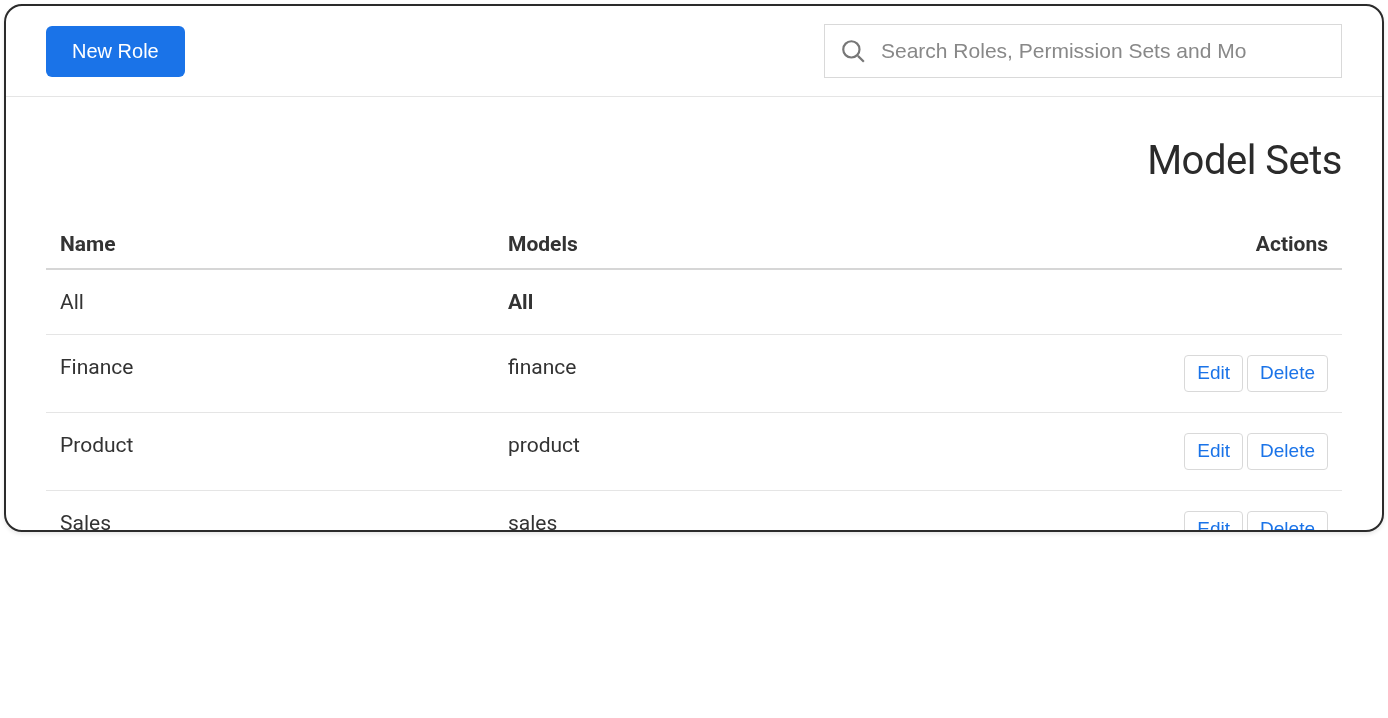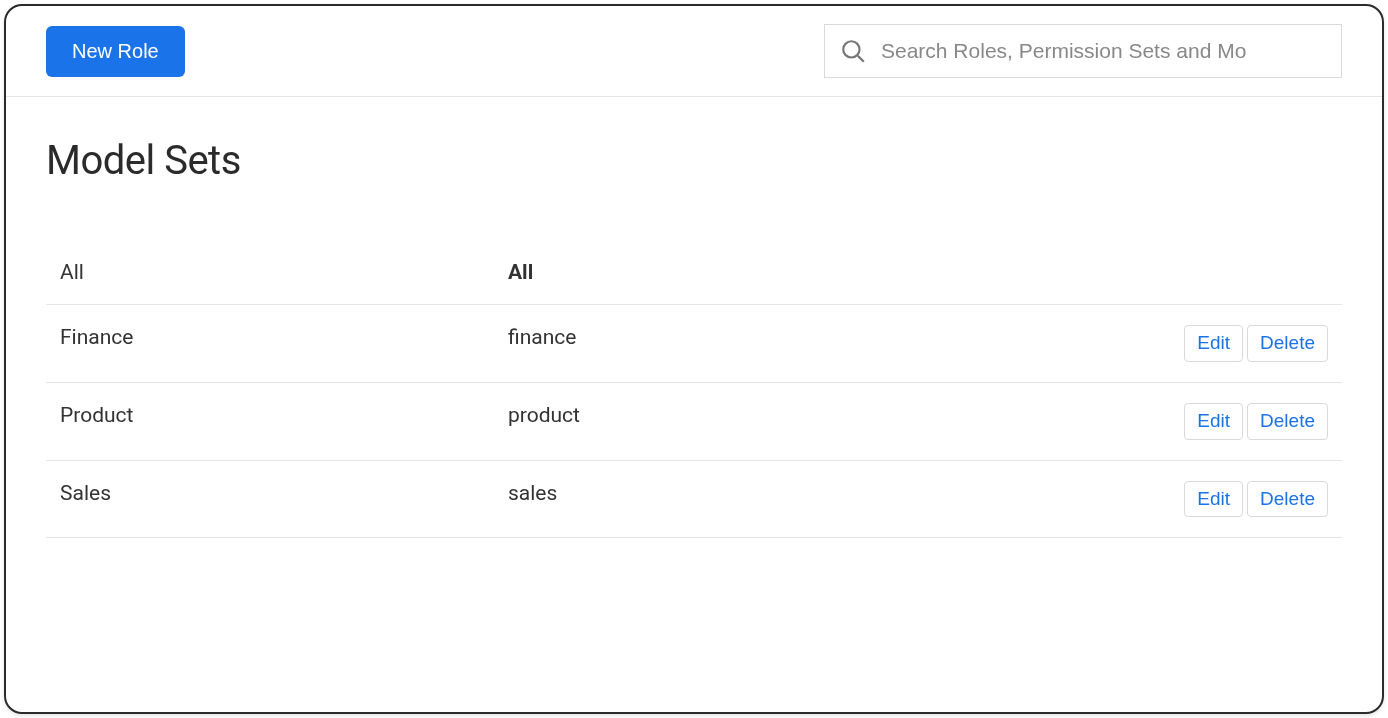--- a/index.html
+++ b/index.html
@@ -10,21 +10,21 @@
     body {
       font-family: -apple-system, BlinkMacSystemFont, "Segoe UI", Roboto, "Helvetica Neue", Arial, sans-serif;
       background: #fff;
       width: 1388px;
       height: 718px;
       overflow: hidden;
     }
     .frame {
       margin: 4px;
       width: 1380px;
-      height: 710px;
+      height: 528px;
       border: 2px solid #2b2b2b;
       border-radius: 18px;
       overflow: hidden;
       background: #fff;
       box-shadow: 0 2px 4px rgba(0,0,0,0.1);
     }
     .toolbar {
       display: flex;
       align-items: center;
       padding: 18px 40px 18px 40px;
@@ -69,22 +69,23 @@
       height: 26px;
       pointer-events: none;
     }
     .content {
       padding: 40px 40px 0 40px;
     }
     .page-title {
       font-size: 40px;
       font-weight: 400;
       color: #2b2b2b;
-      margin-bottom: 56px;
+      margin-bottom: 36px;
       letter-spacing: -0.5px;
+      text-align: right;
     }
     .table {
       width: 100%;
     }
     .table-header {
       display: flex;
       padding: 12px 14px;
       border-bottom: 2px solid #d6d6d6;
     }
     .col-name {
@@ -157,20 +158,25 @@
         </svg>
       </span>
       <input type="text" class="search-input" placeholder="Search Roles, Permission Sets and Mo" style="">
     </div>
   </div>
 
   <div class="content">
     <h1 class="page-title">Model Sets</h1>
 
     <div class="table">
+      <div class="table-header">
+        <div class="col-name">Name</div>
+        <div class="col-models">Models</div>
+        <div class="col-actions">Actions</div>
+      </div>
       <div id="table-body">
           <div class="table-row">
             <div class="cell-name">All</div>
             <div class="cell-models bold">All</div>
             <div class="cell-actions"></div>
           </div>
           <div class="table-row">
             <div class="cell-name">Finance</div>
             <div class="cell-models">finance</div>
             <div class="cell-actions">

